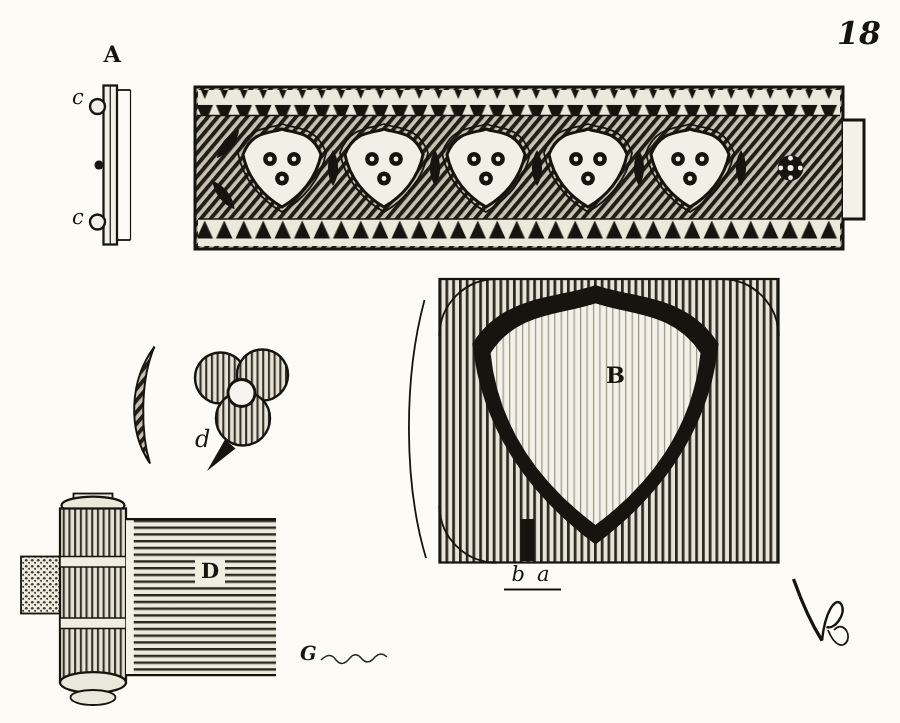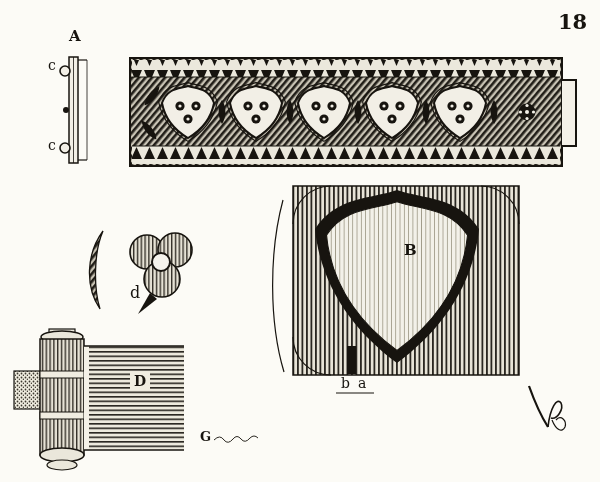--- a/index.html
+++ b/index.html
@@ -8,21 +8,21 @@
     position: relative;
     width: 600px;
     height: 482px;
     background: #fcfbf6;
     overflow: hidden;
     font-family: "DejaVu Serif", serif;
     color: #17140f;
   }
   .plate svg { position: absolute; left: 0; top: 0; }
   .lbl { position: absolute; line-height: 1; color: #17140f; user-select: none; }
-  .it { }
+  .it { font-style: italic; }
   .bold { font-weight: bold; }
 </style>
 </head>
 <body>
 
 <div class="plate">
 
   <svg width="600" height="482" viewBox="0 0 600 482">
     <defs>
       <pattern id="diagHatch" width="5" height="5" patternUnits="userSpaceOnUse" patternTransform="rotate(40)">

